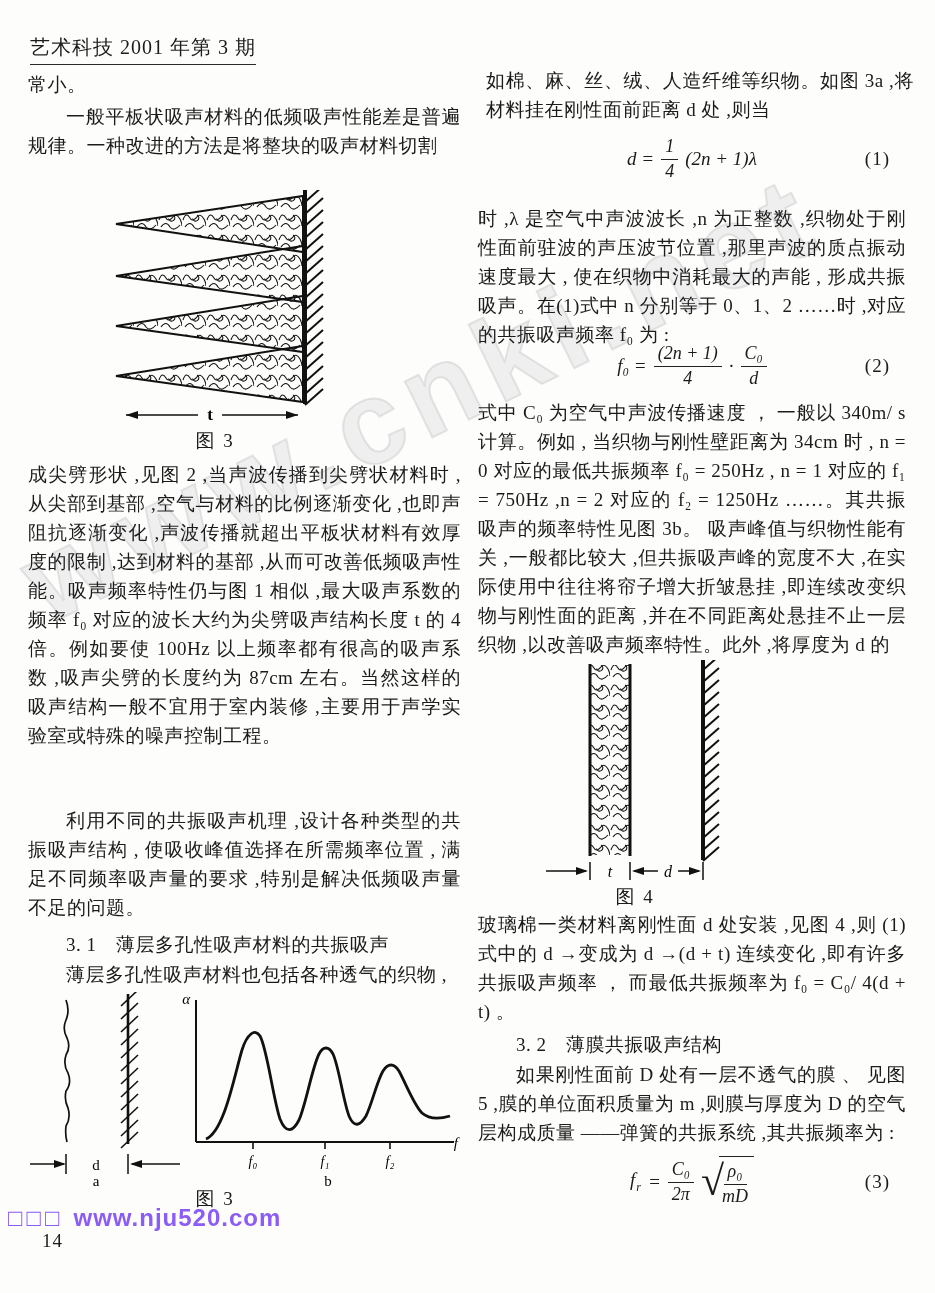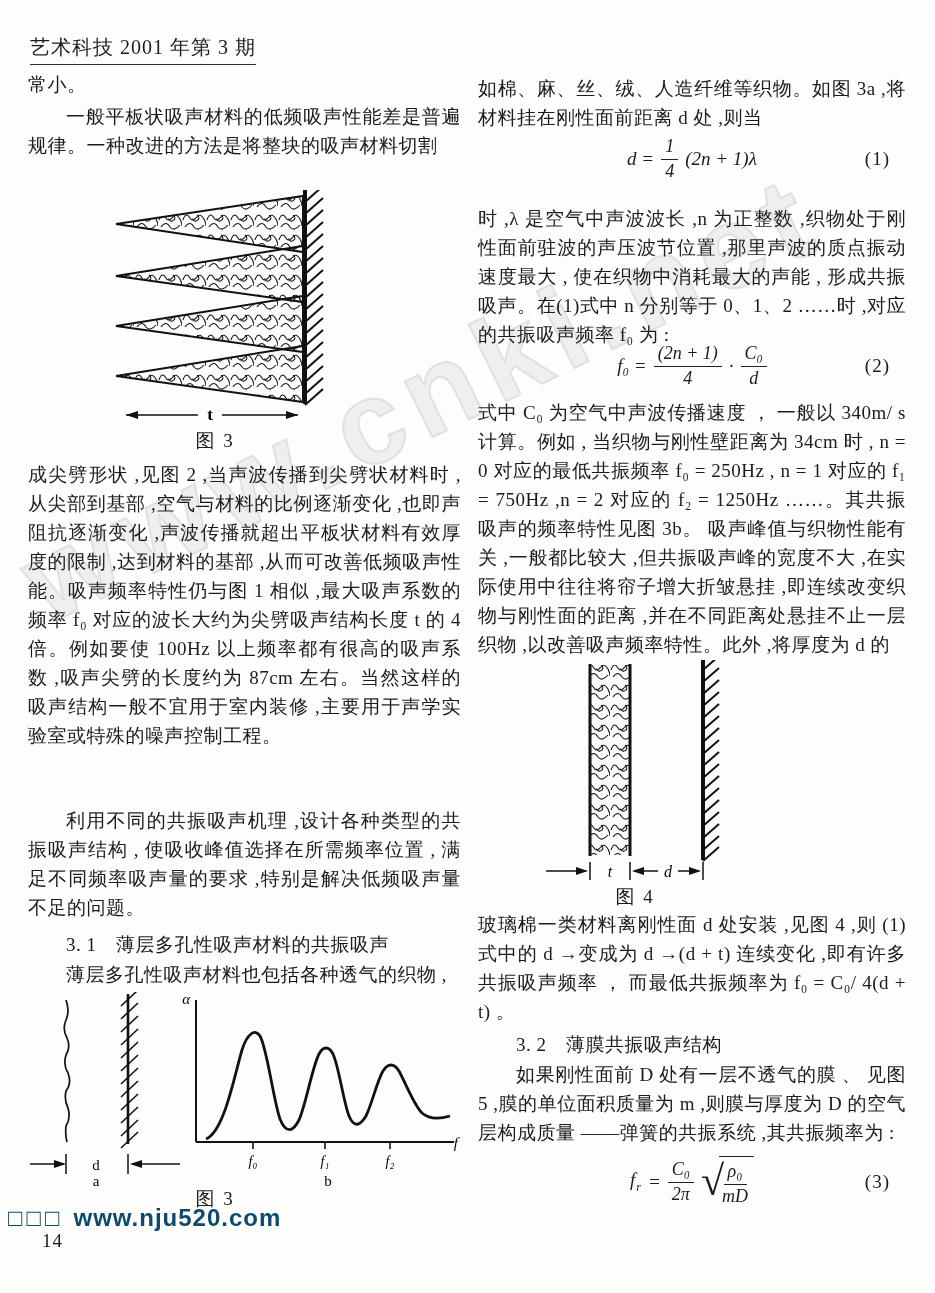--- a/index.html
+++ b/index.html
@@ -46,21 +46,21 @@
   .frac .num{border-bottom:1.5px solid #222;padding:0 4px 1px 4px;}
   .frac .den{padding-top:1px;}
   .rad{display:inline-flex;align-items:center;}
   .rad .rad-sign{font-style:normal;font-size:42px;font-weight:300;line-height:0.9;margin-right:-5px;}
   .rad .rad-body{border-top:1.8px solid #222;padding:3px 6px 0 3px;}
   .equation sub{font-size:12px;font-style:italic;margin-left:1px;}
   
   .footer-red{
     position:absolute;left:8px;top:1204px;
     font-family:"Liberation Sans","DejaVu Sans",sans-serif;
-    font-weight:bold;font-size:24px;color:#0c4a6e;letter-spacing:1px;
+    font-weight:bold;font-size:24px;color:#8b5cf6;letter-spacing:1px;
   }
   .footer-red .boxes{letter-spacing:4px;margin-right:10px;}
   .pagenum{
     position:absolute;left:42px;top:1230px;font-size:19px;letter-spacing:1px;
   }
   svg text{font-family:"Liberation Serif","DejaVu Serif",serif;}
 </style>
 </head>
 <body>
 
@@ -172,21 +172,21 @@
       <line x1="297" y1="150" x2="297" y2="157"></line>
       <line x1="362" y1="150" x2="362" y2="157"></line>
     </g>
     <text x="225" y="174" font-size="14" font-style="italic" text-anchor="middle">f₀</text>
     <text x="297" y="174" font-size="14" font-style="italic" text-anchor="middle">f₁</text>
     <text x="362" y="174" font-size="14" font-style="italic" text-anchor="middle">f₂</text>
     <text x="300" y="194" font-size="15" text-anchor="middle">b</text>
   </svg>
   <div class="figcaption" style="left:150px;top:1186px;width:130px;">图 3</div>
 
-  <div class="para rcol" style="top:74px;">如棉、麻、丝、绒、人造纤维等织物。如图 3a ,将材料挂在刚性面前距离 d 处 ,则当</div>
+  <div class="para rcol" style="top:66px;margin-left:8px;">如棉、麻、丝、绒、人造纤维等织物。如图 3a ,将材料挂在刚性面前距离 d 处 ,则当</div>
 
   <div class="equation rcol" style="top:132px;height:54px;">
     <span>d =</span>
     <span class="frac">
       <span class="num">1</span>
       <span class="den">4</span>
     </span>
     <span>(2n + 1)λ</span>
     <span class="eqnum">(1)</span>
   </div>

